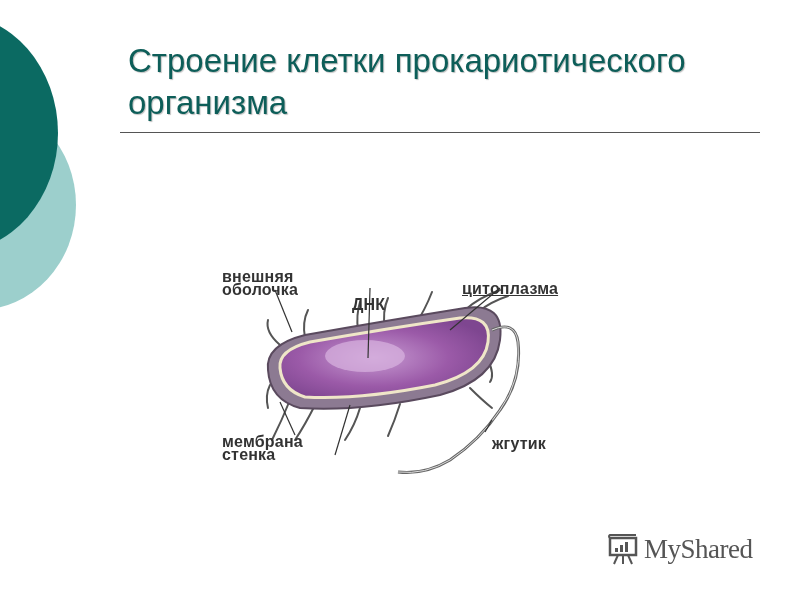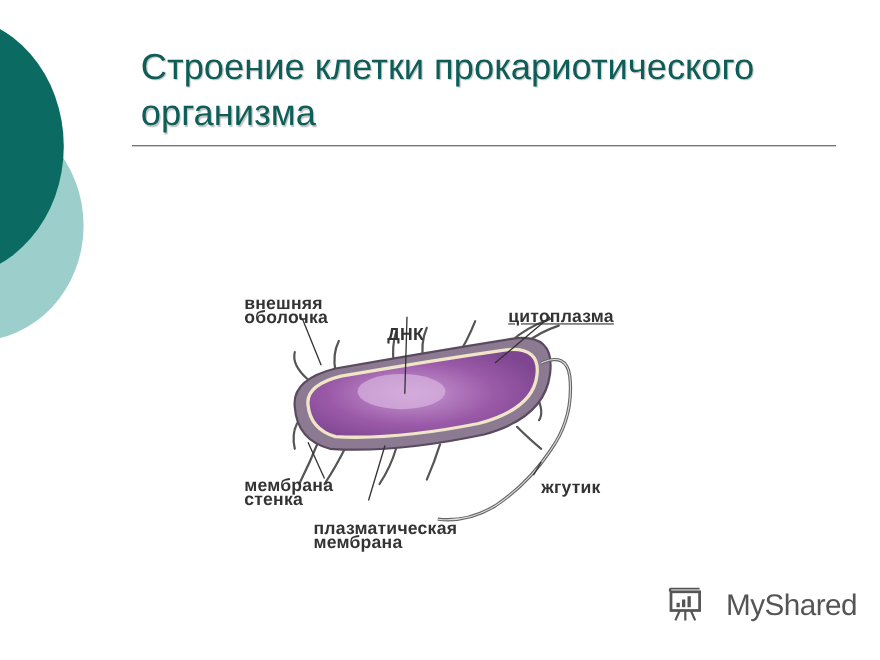--- a/index.html
+++ b/index.html
@@ -3,21 +3,21 @@
 <meta charset="utf-8">
 <style>
   html, body { margin:0; padding:0; }
   body { width:800px; height:600px; position:relative; overflow:hidden; background:#ffffff; font-family:"Liberation Sans", sans-serif; }
   .circle-light { position:absolute; left:-120px; top:100px; width:196px; height:210px; border-radius:50%; background:#9ccfcc; }
   .circle-dark { position:absolute; left:-150px; top:14px; width:208px; height:238px; border-radius:50%; background:#0b6a62; }
   .title { position:absolute; left:128px; top:40px; width:640px; font-size:33px; line-height:42px; color:#0d5e59; text-shadow:1px 1px 1px rgba(0,0,0,0.25); }
   .rule { position:absolute; left:120px; top:132px; width:640px; height:1px; background:#555; }
   .diagram { position:absolute; left:210px; top:260px; width:360px; height:250px; }
   .lbl { position:absolute; font-size:16px; font-weight:bold; color:#333; line-height:13px; letter-spacing:0.2px; }
-  .logo { position:absolute; left:606px; top:534px; display:flex; align-items:center; gap:20px; }
+  .logo { position:absolute; left:606px; top:534px; display:flex; gap:4px;font-family:Liberation Serif, serif; }
   .logo-text { font-size:27px; color:#555; letter-spacing:-0.5px; }
 </style>
 </head>
 <body>
 
 <div class="circle-light"></div>
 <div class="circle-dark"></div>
 
 <div class="title">Строение клетки прокариотического организма</div>
 <div class="rule"></div>
@@ -65,21 +65,20 @@
       <line x1="85" y1="175" x2="70" y2="142"></line>
       <line x1="125" y1="195" x2="140" y2="145"></line>
       <line x1="275" y1="172" x2="282" y2="160"></line>
     </g>
   </svg>
   <div class="lbl" style="left:12px;top:10px;width:80px;">внешняя оболочка</div>
   <div class="lbl" style="left:142px;top:14px;margin-top:24px;">ДНК</div>
   <div class="lbl" style="left:252px;top:22px;text-decoration:underline;">цитоплазма</div>
   <div class="lbl" style="left:12px;top:175px;width:70px;">мембрана стенка</div>
   <div class="lbl" style="left:282px;top:177px;">жгутик</div>
-  <div class="lbl" style="left:75px;top:214px;width:130px;">плазматическая мембрана</div>
 </div>
 
 <div class="logo">
   <svg width="34" height="32" viewBox="0 0 34 32">
     <rect x="4" y="4" width="26" height="17" fill="none" stroke="#555" stroke-width="2.5"></rect>
     <path d="M4 4 Q2 2 4 1 L30 1" stroke="#555" stroke-width="2" fill="none"></path>
     <rect x="9" y="14" width="3" height="4" fill="#555"></rect>
     <rect x="14" y="11" width="3" height="7" fill="#555"></rect>
     <rect x="19" y="8" width="3" height="10" fill="#555"></rect>
     <line x1="12" y1="21" x2="8" y2="30" stroke="#555" stroke-width="2"></line>

